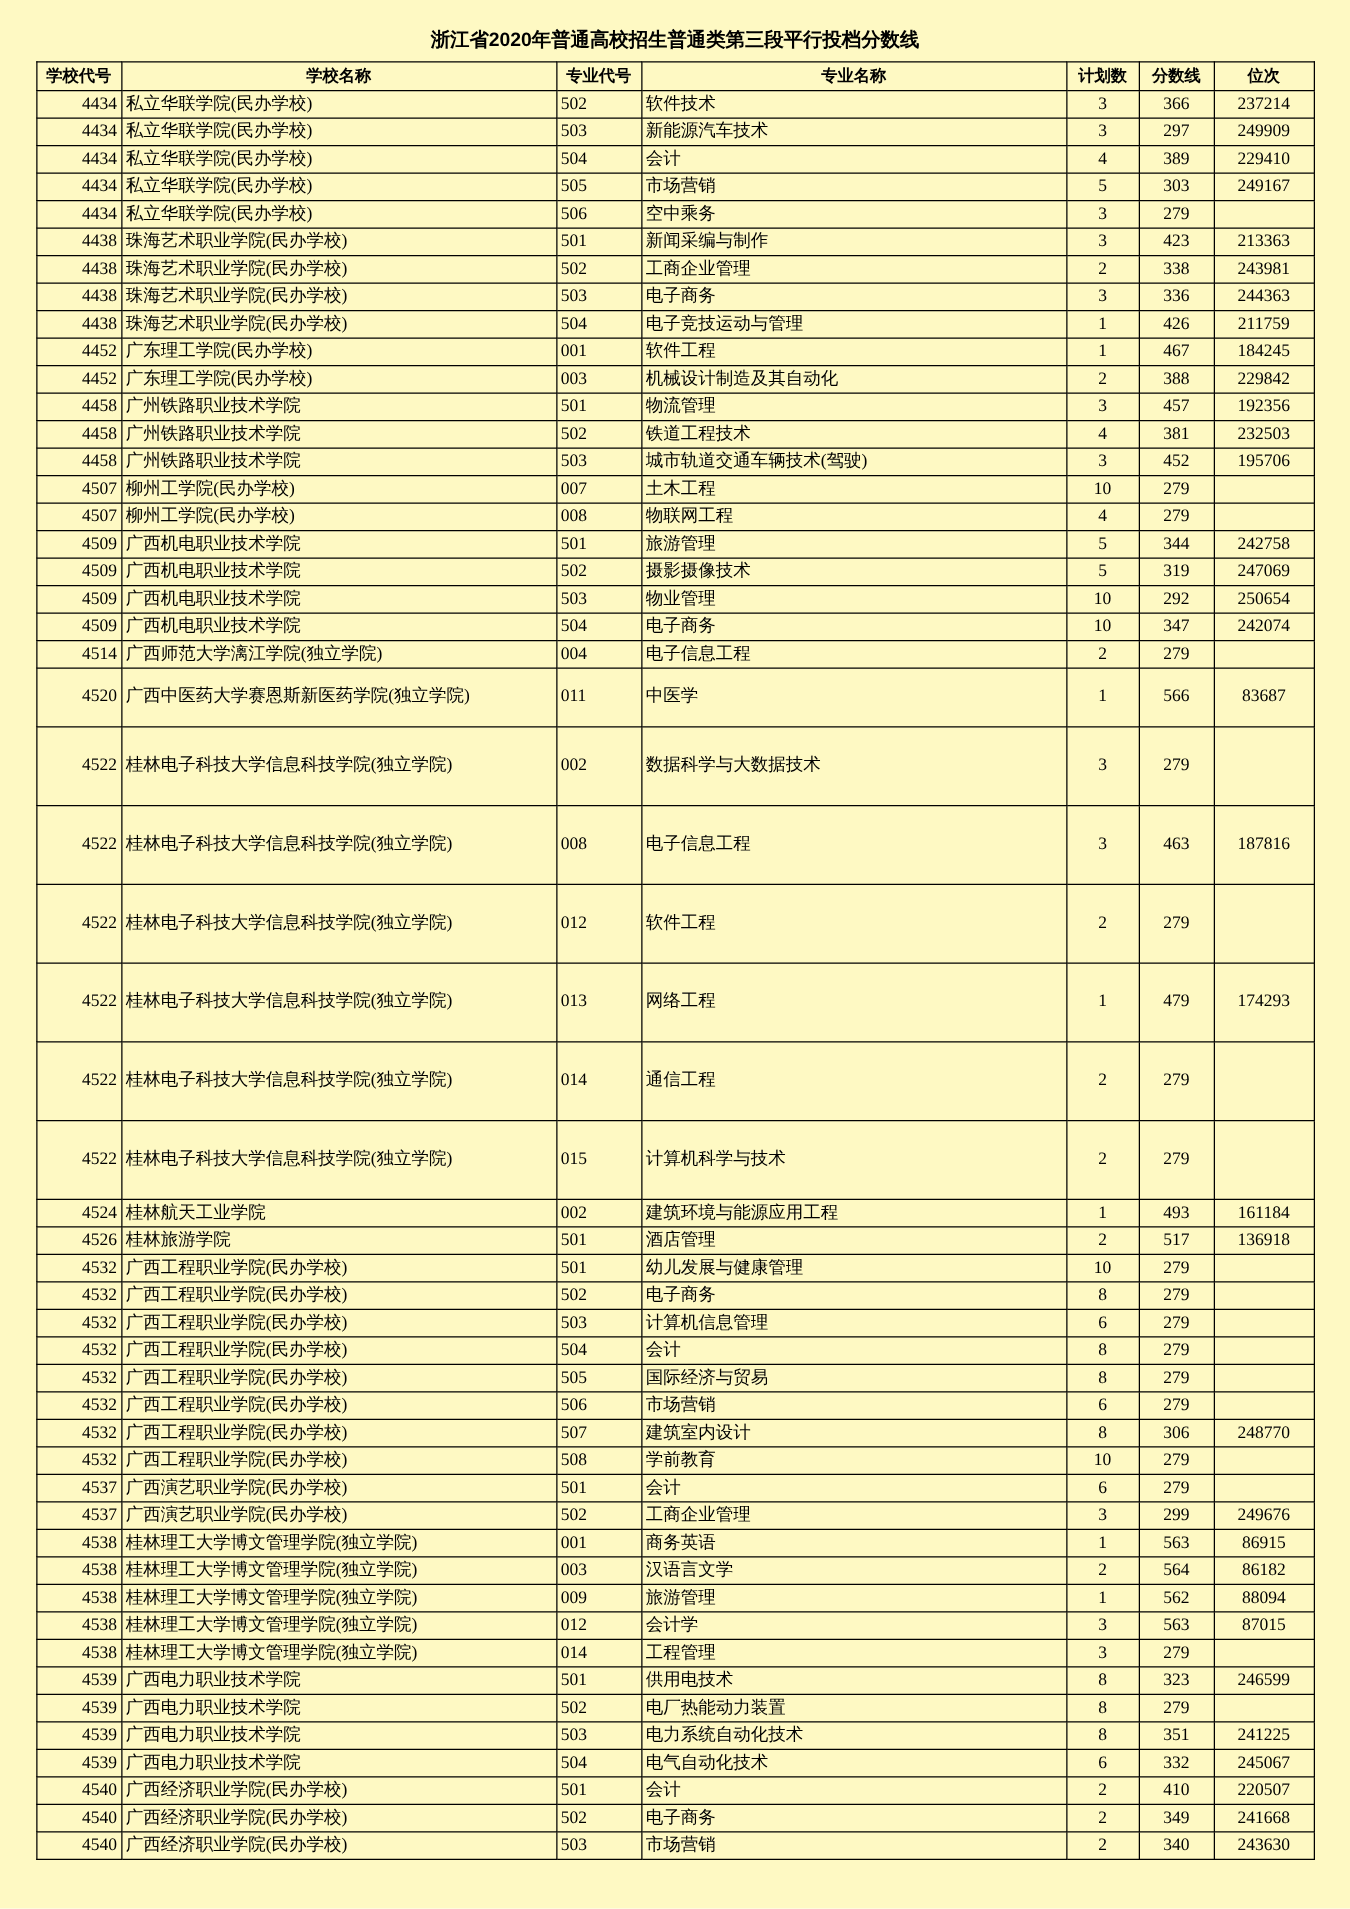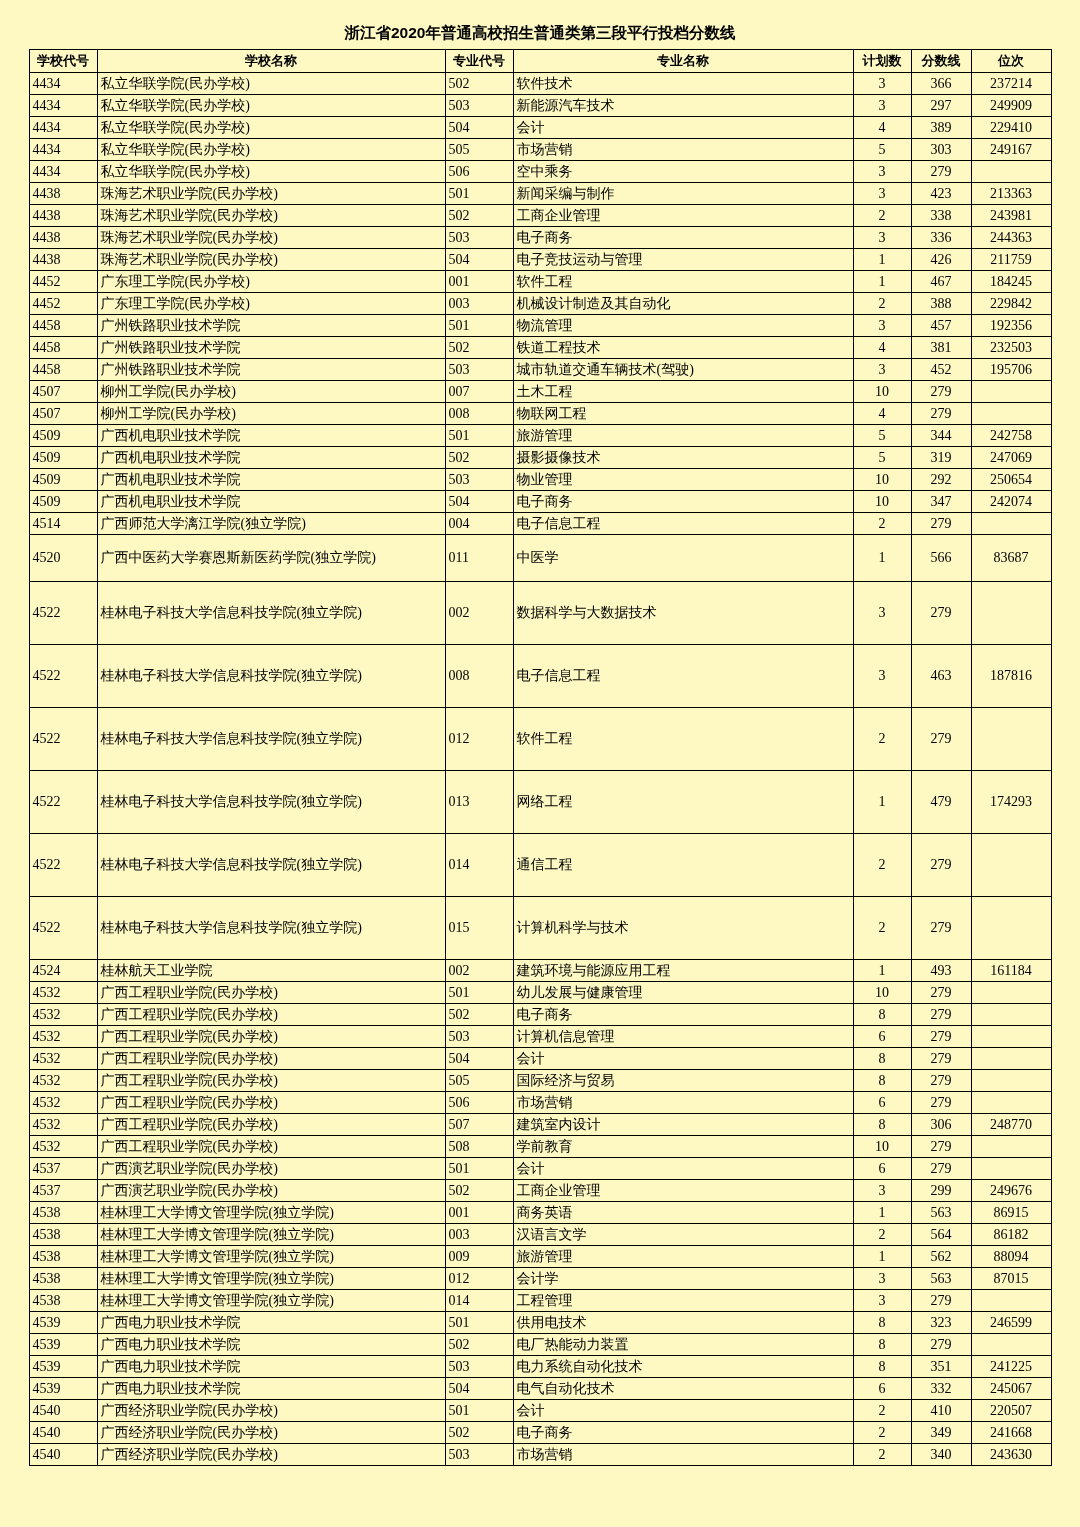--- a/index.html
+++ b/index.html
@@ -51,21 +51,21 @@
   }
   
   col.c-scode{width:68px;}
   col.c-sname{width:348px;}
   col.c-mcode{width:68px;}
   col.c-mname{width:340px;}
   col.c-plan{width:58px;}
   col.c-score{width:60px;}
   col.c-rank{width:80px;}
 
-  td.scode{text-align:left;margin-top:36px;}
+  td.scode{text-align:right;margin-top:36px;}
   td.sname{text-align:left;padding-left:6px;}
   td.mcode{}
   td.mname{text-align:left;padding-left:6px;}
   td.plan{text-align:center;}
   td.score{text-align:center;}
   td.rank{text-align:center;margin-top:28px;}
 
   tr.r-normal td{height:21px;}
   tr.r-tall td{height:46px;}
   tr.r-xtall td{height:62px;}
@@ -354,20 +354,29 @@
         <tr class="r-normal">
           <td class="scode">4524</td>
           <td class="sname">桂林航天工业学院</td>
           <td class="mcode">002</td>
           <td class="mname">建筑环境与能源应用工程</td>
           <td class="plan">1</td>
           <td class="score">493</td>
           <td class="rank">161184</td>
         </tr>
         <tr class="r-normal">
+          <td class="scode">4526</td>
+          <td class="sname">桂林旅游学院</td>
+          <td class="mcode">501</td>
+          <td class="mname">酒店管理</td>
+          <td class="plan">2</td>
+          <td class="score">517</td>
+          <td class="rank">136918</td>
+        </tr>
+        <tr class="r-normal">
           <td class="scode">4532</td>
           <td class="sname">广西工程职业学院(民办学校)</td>
           <td class="mcode">501</td>
           <td class="mname">幼儿发展与健康管理</td>
           <td class="plan">10</td>
           <td class="score">279</td>
           <td class="rank"></td>
         </tr>
         <tr class="r-normal">
           <td class="scode">4532</td>

